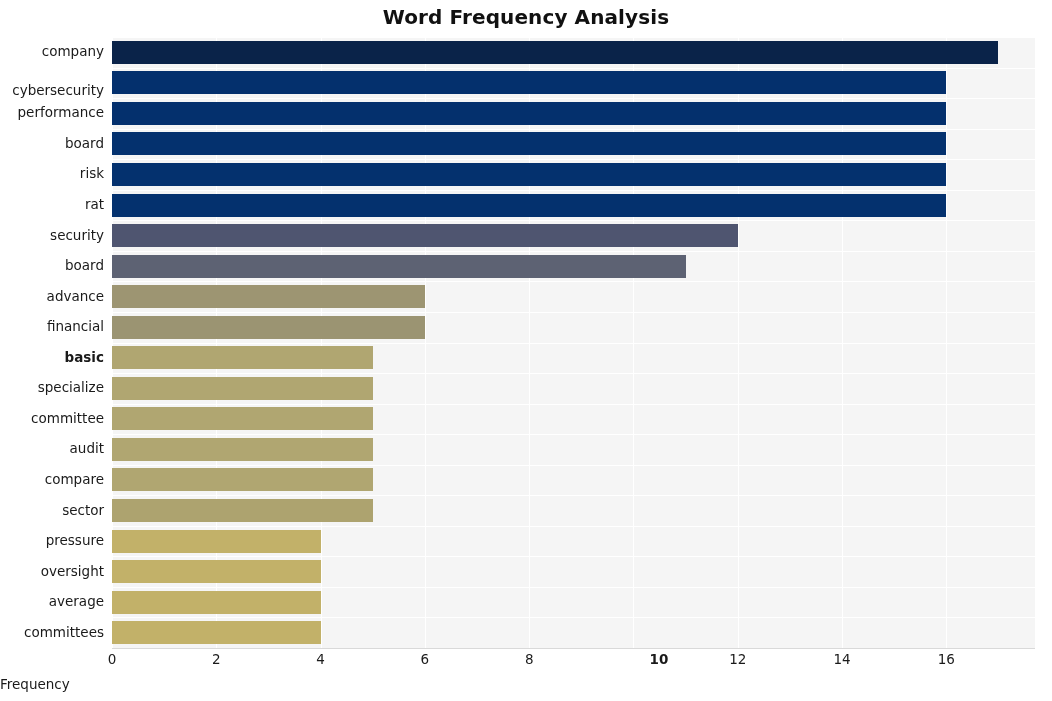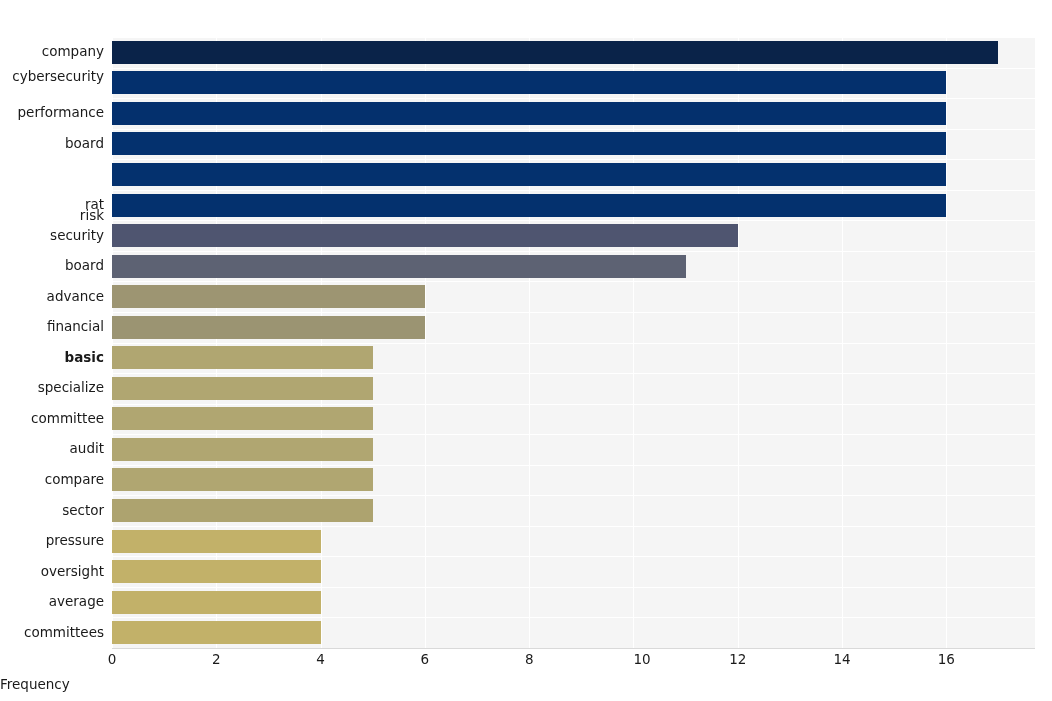--- a/index.html
+++ b/index.html
@@ -121,20 +121,21 @@
     width: 923px;
     height: 1px;
     background: #d9d9d9;
   }
 </style>
 </head>
 <body>
 
 <div id="chart-figure">
 
+  <div id="chart-title">Word Frequency Analysis</div>
 
   <div id="plot-area">
     <div id="grid-layer">
         <div class="vgrid" style="left: 0px;"></div>
         <div class="vgrid" style="left: 104.294px;"></div>
         <div class="vgrid" style="left: 208.588px;"></div>
         <div class="vgrid" style="left: 312.881px;"></div>
         <div class="vgrid" style="left: 417.175px;"></div>
         <div class="vgrid" style="left: 521.469px;"></div>
         <div class="vgrid" style="left: 625.763px;"></div>
@@ -182,24 +183,24 @@
         <div class="bar" title="oversight: 4" style="top: 523.125px; width: 208.588px; background: rgb(194, 177, 105);"></div>
         <div class="bar" title="average: 4" style="top: 553.675px; width: 208.588px; background: rgb(194, 177, 105);"></div>
         <div class="bar" title="committees: 4" style="top: 584.225px; width: 208.588px; background: rgb(194, 177, 105);"></div>
       </div>
   </div>
 
   <div id="axis-spine"></div>
 
   <div id="y-tick-layer">
       <div class="ytick" style="top: 45.275px;">company</div>
-      <div class="ytick" style="top: 70px;">cybersecurity</div>
+      <div class="ytick" style="top: 84px;">cybersecurity</div>
       <div class="ytick" style="top: 106.375px;">performance</div>
       <div class="ytick" style="top: 136.925px;">board</div>
-      <div class="ytick" style="top: 167.475px; margin-top: 42px;">risk</div>
+      <div class="ytick" style="top: 167.475px;">risk</div>
       <div class="ytick" style="top: 198.025px;">rat</div>
       <div class="ytick" style="top: 228.575px;">security</div>
       <div class="ytick" style="top: 259.125px;">board</div>
       <div class="ytick" style="top: 289.675px;">advance</div>
       <div class="ytick" style="top: 320.225px;">financial</div>
       <div class="ytick" style="top: 350.775px; font-weight: bold;">basic</div>
       <div class="ytick" style="top: 381.325px;">specialize</div>
       <div class="ytick" style="top: 411.875px;">committee</div>
       <div class="ytick" style="top: 442.425px;">audit</div>
       <div class="ytick" style="top: 472.975px;">compare</div>
@@ -208,21 +209,21 @@
       <div class="ytick" style="top: 564.625px;">oversight</div>
       <div class="ytick" style="top: 595.175px;">average</div>
       <div class="ytick" style="top: 625.725px;">committees</div>
     </div>
   <div id="x-tick-layer">
       <div class="xtick" style="left: 112px;">0</div>
       <div class="xtick" style="left: 216.294px;">2</div>
       <div class="xtick" style="left: 320.588px;">4</div>
       <div class="xtick" style="left: 424.881px;">6</div>
       <div class="xtick" style="left: 529.175px;">8</div>
-      <div class="xtick" style="left: 642px;">10</div>
+      <div class="xtick" style="left: 659px; font-weight: bold;">10</div>
       <div class="xtick" style="left: 737.763px;">12</div>
       <div class="xtick" style="left: 842.056px;">14</div>
       <div class="xtick" style="left: 946.35px;">16</div>
     </div>
 
   <div id="x-axis-label">Frequency</div>
 
 </div>
 
 </body></html>

